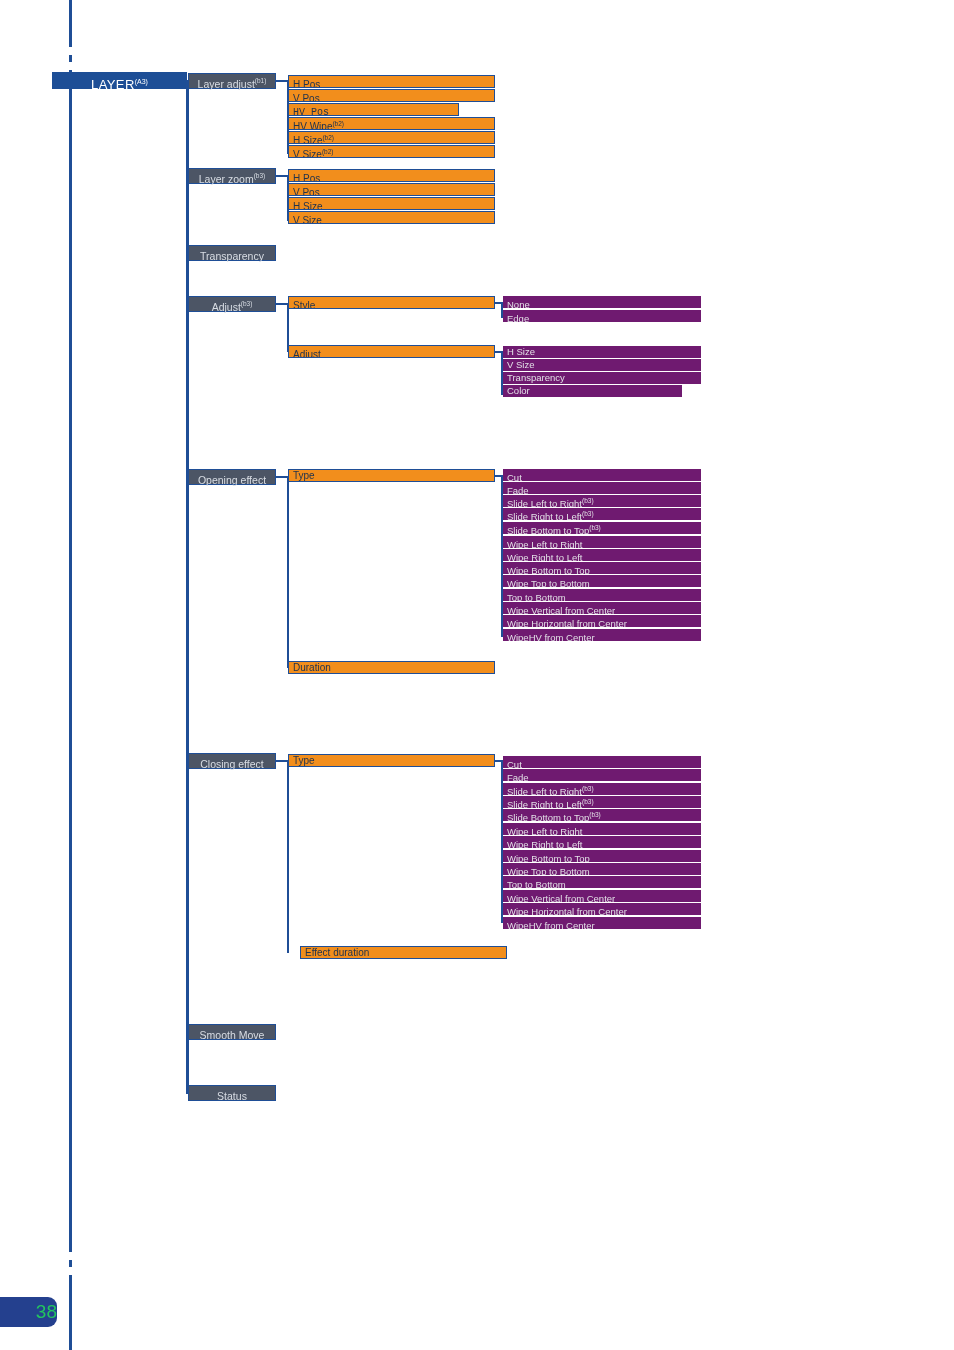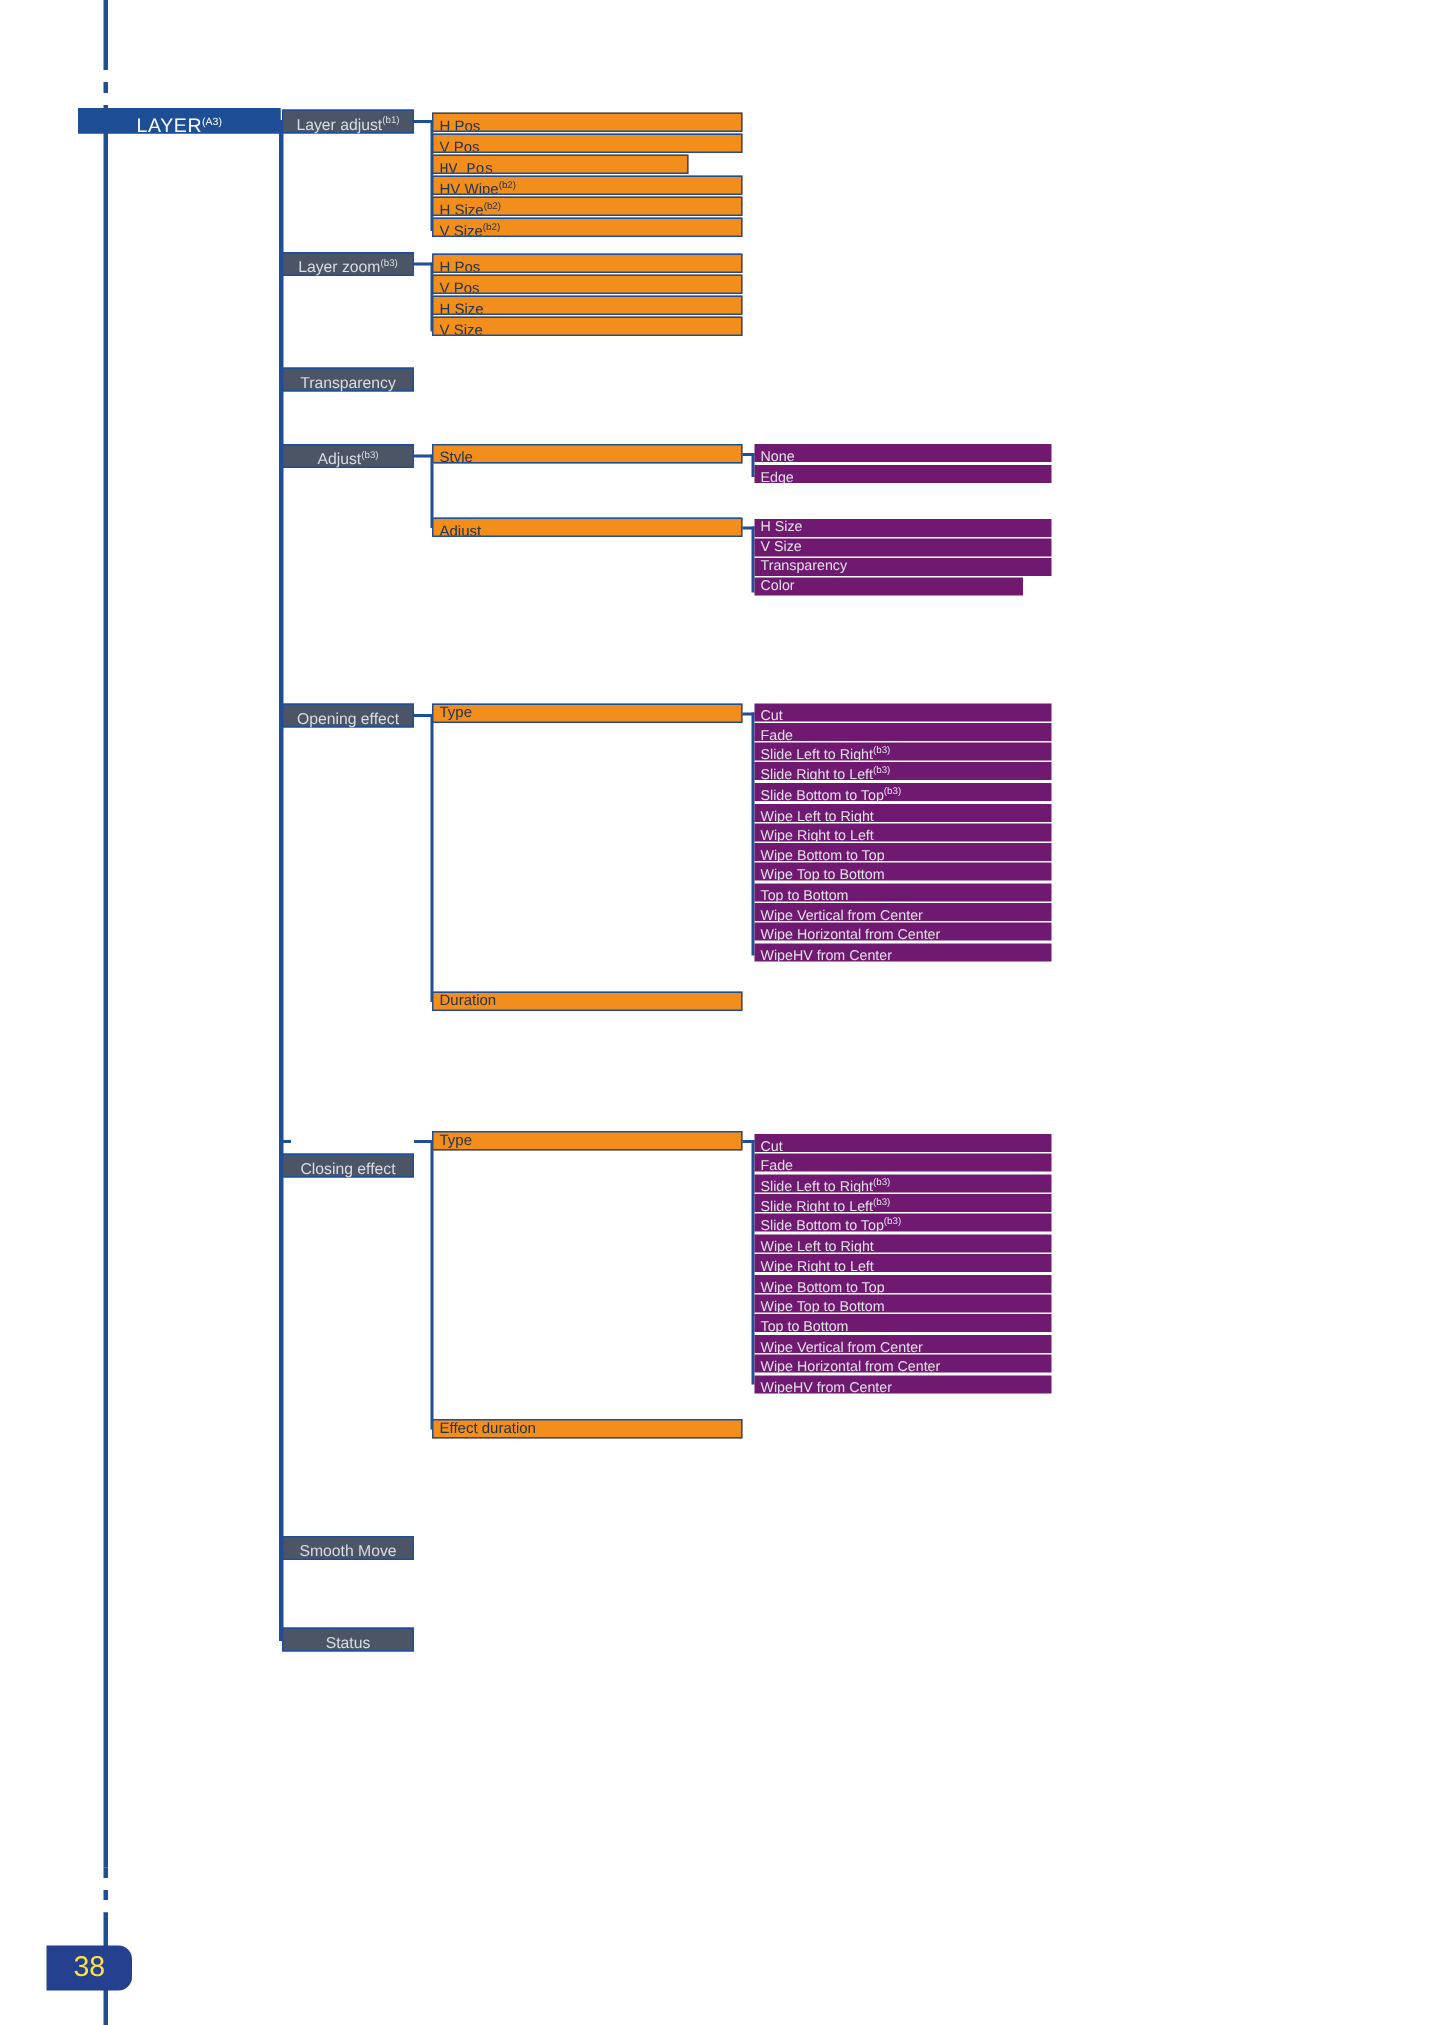--- a/index.html
+++ b/index.html
@@ -92,27 +92,26 @@
     font-size:10.5px;
     line-height:14px;
     color:#1a2b40;
     white-space:nowrap;
   }
 
   
   .pagetab{
     position:absolute;
     background:#24408e;
-    color:#fde047;
+    color:#22c55e;
     border-radius:0 9px 9px 0;
     font-size:19px;
-    text-align:center;
+    text-align:right;
     line-height:30px;
     box-sizing:border-box;
-    margin-left:31px;
   }
 </style>
 </head>
 <body>
 
 <div class="stage">
 
   <div class="spine spine-v" style="left:69px;top:0px;height:40px;"></div>
   <div class="dotseg" style="left:69px;top:40px;height:30px;"></div>
   <div class="spine spine-v" style="left:69px;top:70px;height:1175px;"></div>
@@ -234,21 +233,21 @@
     <span>Wipe Vertical from Center</span><span class="sup"></span></div>
   <div class="lvl4" style="left:503px;top:615px;width:198px;">
     <span>Wipe Horizontal from Center</span><span class="sup"></span></div>
   <div class="lvl4" style="left:503px;top:629px;width:198px;">
     <span>WipeHV from Center</span><span class="sup"></span></div>
 
   <div class="lvl3" style="left:288px;top:661px;width:207px;">
     <span>Duration</span></div>
 
   <div class="conn conn-h" style="left:186px;top:760px;width:8px;"></div>
-  <div class="lvl2" style="left:188px;top:753px;width:88px;margin-top:16px;">
+  <div class="lvl2" style="left:188px;top:753px;width:88px;">
     <span>Closing effect</span><span class="sup"></span>
   </div>
   <div class="conn conn-h" style="left:276px;top:760px;width:12px;"></div>
   <div class="conn conn-v" style="left:287px;top:760px;height:193px;"></div>
 
   <div class="lvl3" style="left:288px;top:754px;width:207px;">
     <span>Type</span></div>
   <div class="conn conn-h" style="left:495px;top:760px;width:8px;"></div>
   <div class="conn conn-v" style="left:501px;top:760px;height:163px;"></div>
 
@@ -272,21 +271,21 @@
     <span>Wipe Top to Bottom</span><span class="sup"></span></div>
   <div class="lvl4" style="left:503px;top:876px;width:198px;">
     <span>Top to Bottom</span><span class="sup"></span></div>
   <div class="lvl4" style="left:503px;top:890px;width:198px;">
     <span>Wipe Vertical from Center</span><span class="sup"></span></div>
   <div class="lvl4" style="left:503px;top:903px;width:198px;">
     <span>Wipe Horizontal from Center</span><span class="sup"></span></div>
   <div class="lvl4" style="left:503px;top:917px;width:198px;">
     <span>WipeHV from Center</span><span class="sup"></span></div>
 
-  <div class="lvl3" style="left:288px;top:946px;width:207px;">
+  <div class="lvl3" style="left:300px;top:946px;width:207px;">
     <span>Effect duration</span></div>
 
   <div class="conn conn-h" style="left:186px;top:1031px;width:8px;"></div>
   <div class="lvl2" style="left:188px;top:1024px;width:88px;">
     <span>Smooth Move</span><span class="sup"></span>
   </div>
 
   <div class="conn conn-h" style="left:186px;top:1092px;width:8px;"></div>
   <div class="lvl2" style="left:188px;top:1085px;width:88px;">
     <span>Status</span><span class="sup"></span>

